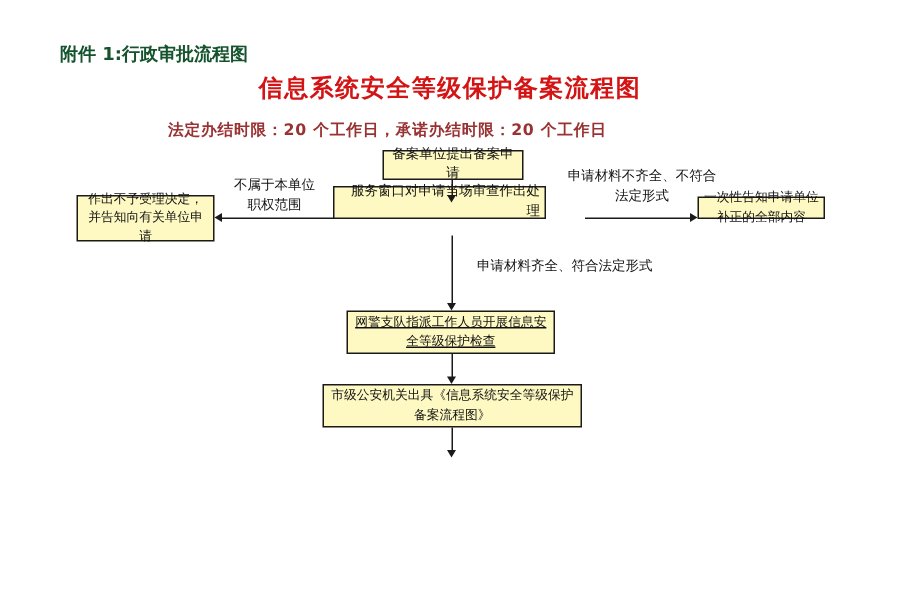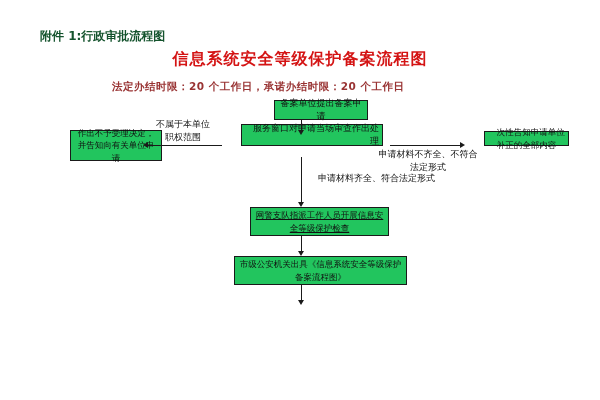--- a/index.html
+++ b/index.html
@@ -3,23 +3,23 @@
 <meta charset="utf-8">
 <style>
   html,body{margin:0;padding:0;background:#ffffff;}
   body{font-family:"DejaVu Sans","Liberation Sans",sans-serif;color:#1a1a1a;}
   .canvas{position:relative;width:600px;height:400px;background:#ffffff;overflow:hidden;}
 
   .note{position:absolute;left:40px;top:28px;font-size:12px;font-weight:bold;color:#14532d;}
   .title{position:absolute;left:0;right:0;top:49px;text-align:center;font-size:16px;font-weight:bold;letter-spacing:1px;}
   .deadline{position:absolute;left:112px;top:80px;font-size:10.5px;font-weight:bold;letter-spacing:0.5px;}
 
-  .node{position:absolute;box-sizing:border-box;border:1px solid #1a1a1a;background:#22c55e;
+  .node{position:absolute;box-sizing:border-box;border:1px solid #1a1a1a;background:#fef9c3;
         display:flex;align-items:center;justify-content:center;text-align:center;
-        font-size:9px;line-height:1.45;padding:1px 3px;color:#111;margin-left:19px;}
+        font-size:9px;line-height:1.45;padding:1px 3px;color:#111;}
 
   .edge-label{position:absolute;font-size:9px;line-height:1.4;text-align:center;color:#111;}
 
   .vline{position:absolute;width:1px;background:#1a1a1a;}
   .hline{position:absolute;height:1px;background:#1a1a1a;}
   .arr{position:absolute;width:0;height:0;}
   .arr.down{border-left:3.5px solid transparent;border-right:3.5px solid transparent;border-top:5px solid #1a1a1a;}
   .arr.left{border-top:3.5px solid transparent;border-bottom:3.5px solid transparent;border-right:5px solid #1a1a1a;}
   .arr.right{border-top:3.5px solid transparent;border-bottom:3.5px solid transparent;border-left:5px solid #1a1a1a;}
 </style>
@@ -40,21 +40,21 @@
 
   <div class="node" style="left:465px;top:131px;width:85px;height:15px;font-size:8.5px;">一次性告知申请单位补正的全部内容</div>
 
   <div class="node" style="left:231px;top:207px;width:139px;height:29px;font-size:8.5px;text-decoration:underline;">网警支队指派工作人员开展信息安全等级保护检查</div>
 
   <div class="node" style="left:215px;top:256px;width:173px;height:29px;font-size:8.5px;">市级公安机关出具《信息系统安全等级保护备案流程图》</div>
 
 
   <div class="edge-label" style="left:153px;top:118px;width:60px;">不属于本单位职权范围</div>
 
-  <div class="edge-label" style="left:377px;top:112px;width:102px;margin-top:36px;">申请材料不齐全、不符合法定形式</div>
+  <div class="edge-label" style="left:377px;top:112px;width:102px;">申请材料不齐全、不符合法定形式</div>
 
   <div class="edge-label" style="left:318px;top:172px;white-space:nowrap;">申请材料齐全、符合法定形式</div>
 
   <div class="vline" style="left:301px;top:120px;height:11px;"></div>
   <div class="arr down" style="left:297.5px;top:130px;"></div>
 
   <div class="vline" style="left:301px;top:157px;height:46px;"></div>
   <div class="arr down" style="left:297.5px;top:202px;"></div>
 
   <div class="vline" style="left:301px;top:236px;height:16px;"></div>

